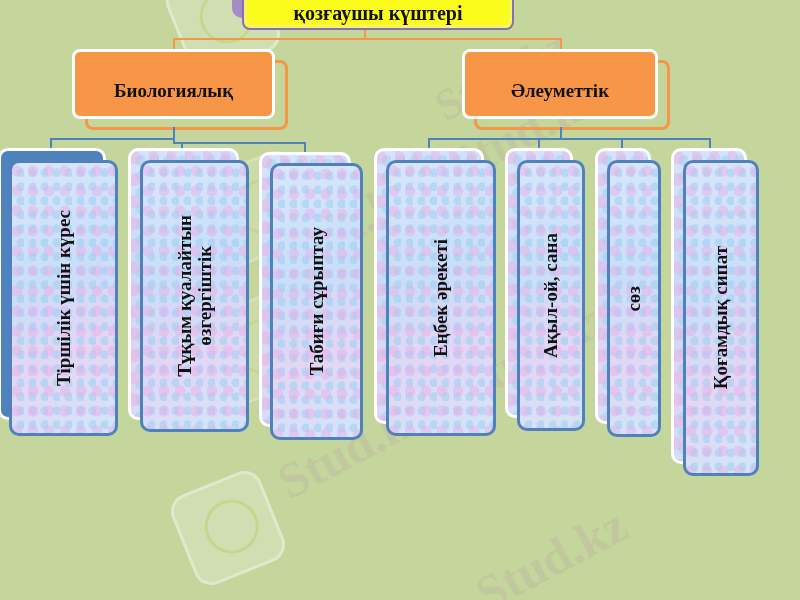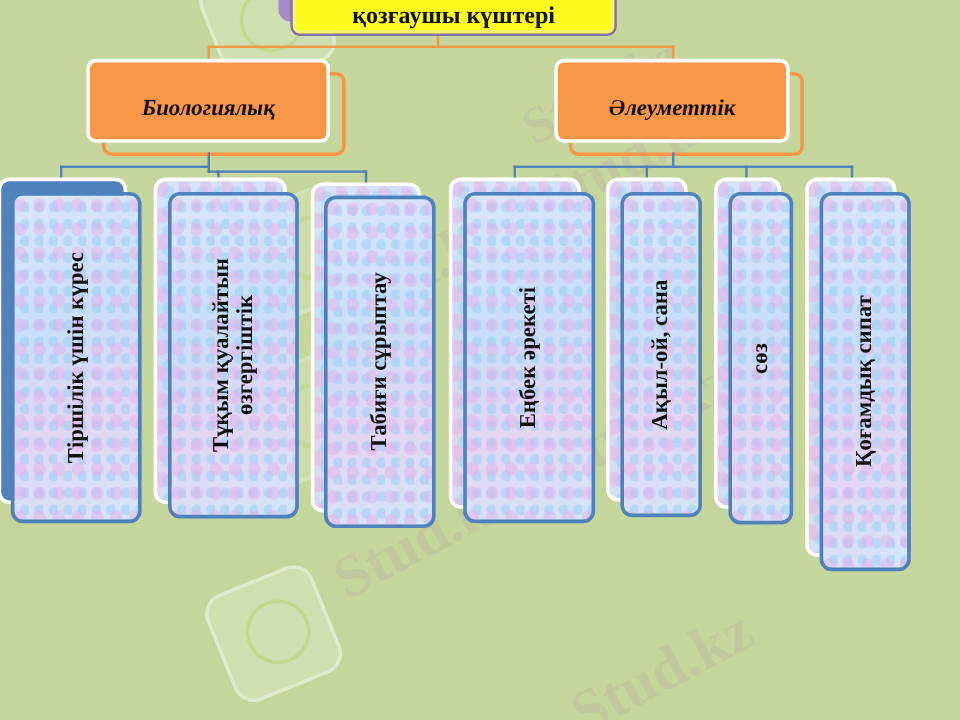--- a/index.html
+++ b/index.html
@@ -23,21 +23,20 @@
 
     
     .cat-outline {
       border: 3px solid #f79646; border-radius: 8px;
     }
     .cat-box {
       background: #f79646; border: 3px solid #ffffff; border-radius: 8px;
       display: flex; align-items: center; justify-content: center;
       font-weight: bold; font-size: 19px; color: #111;
       padding-top: 14px;
-      font-style: italic;
     }
 
     
     .line-o { background: #f79646; }
     .line-b { background: #4f81bd; }
 
     
     .card-back {
       border-radius: 10px; border: 3px solid #ffffff;
       background:

